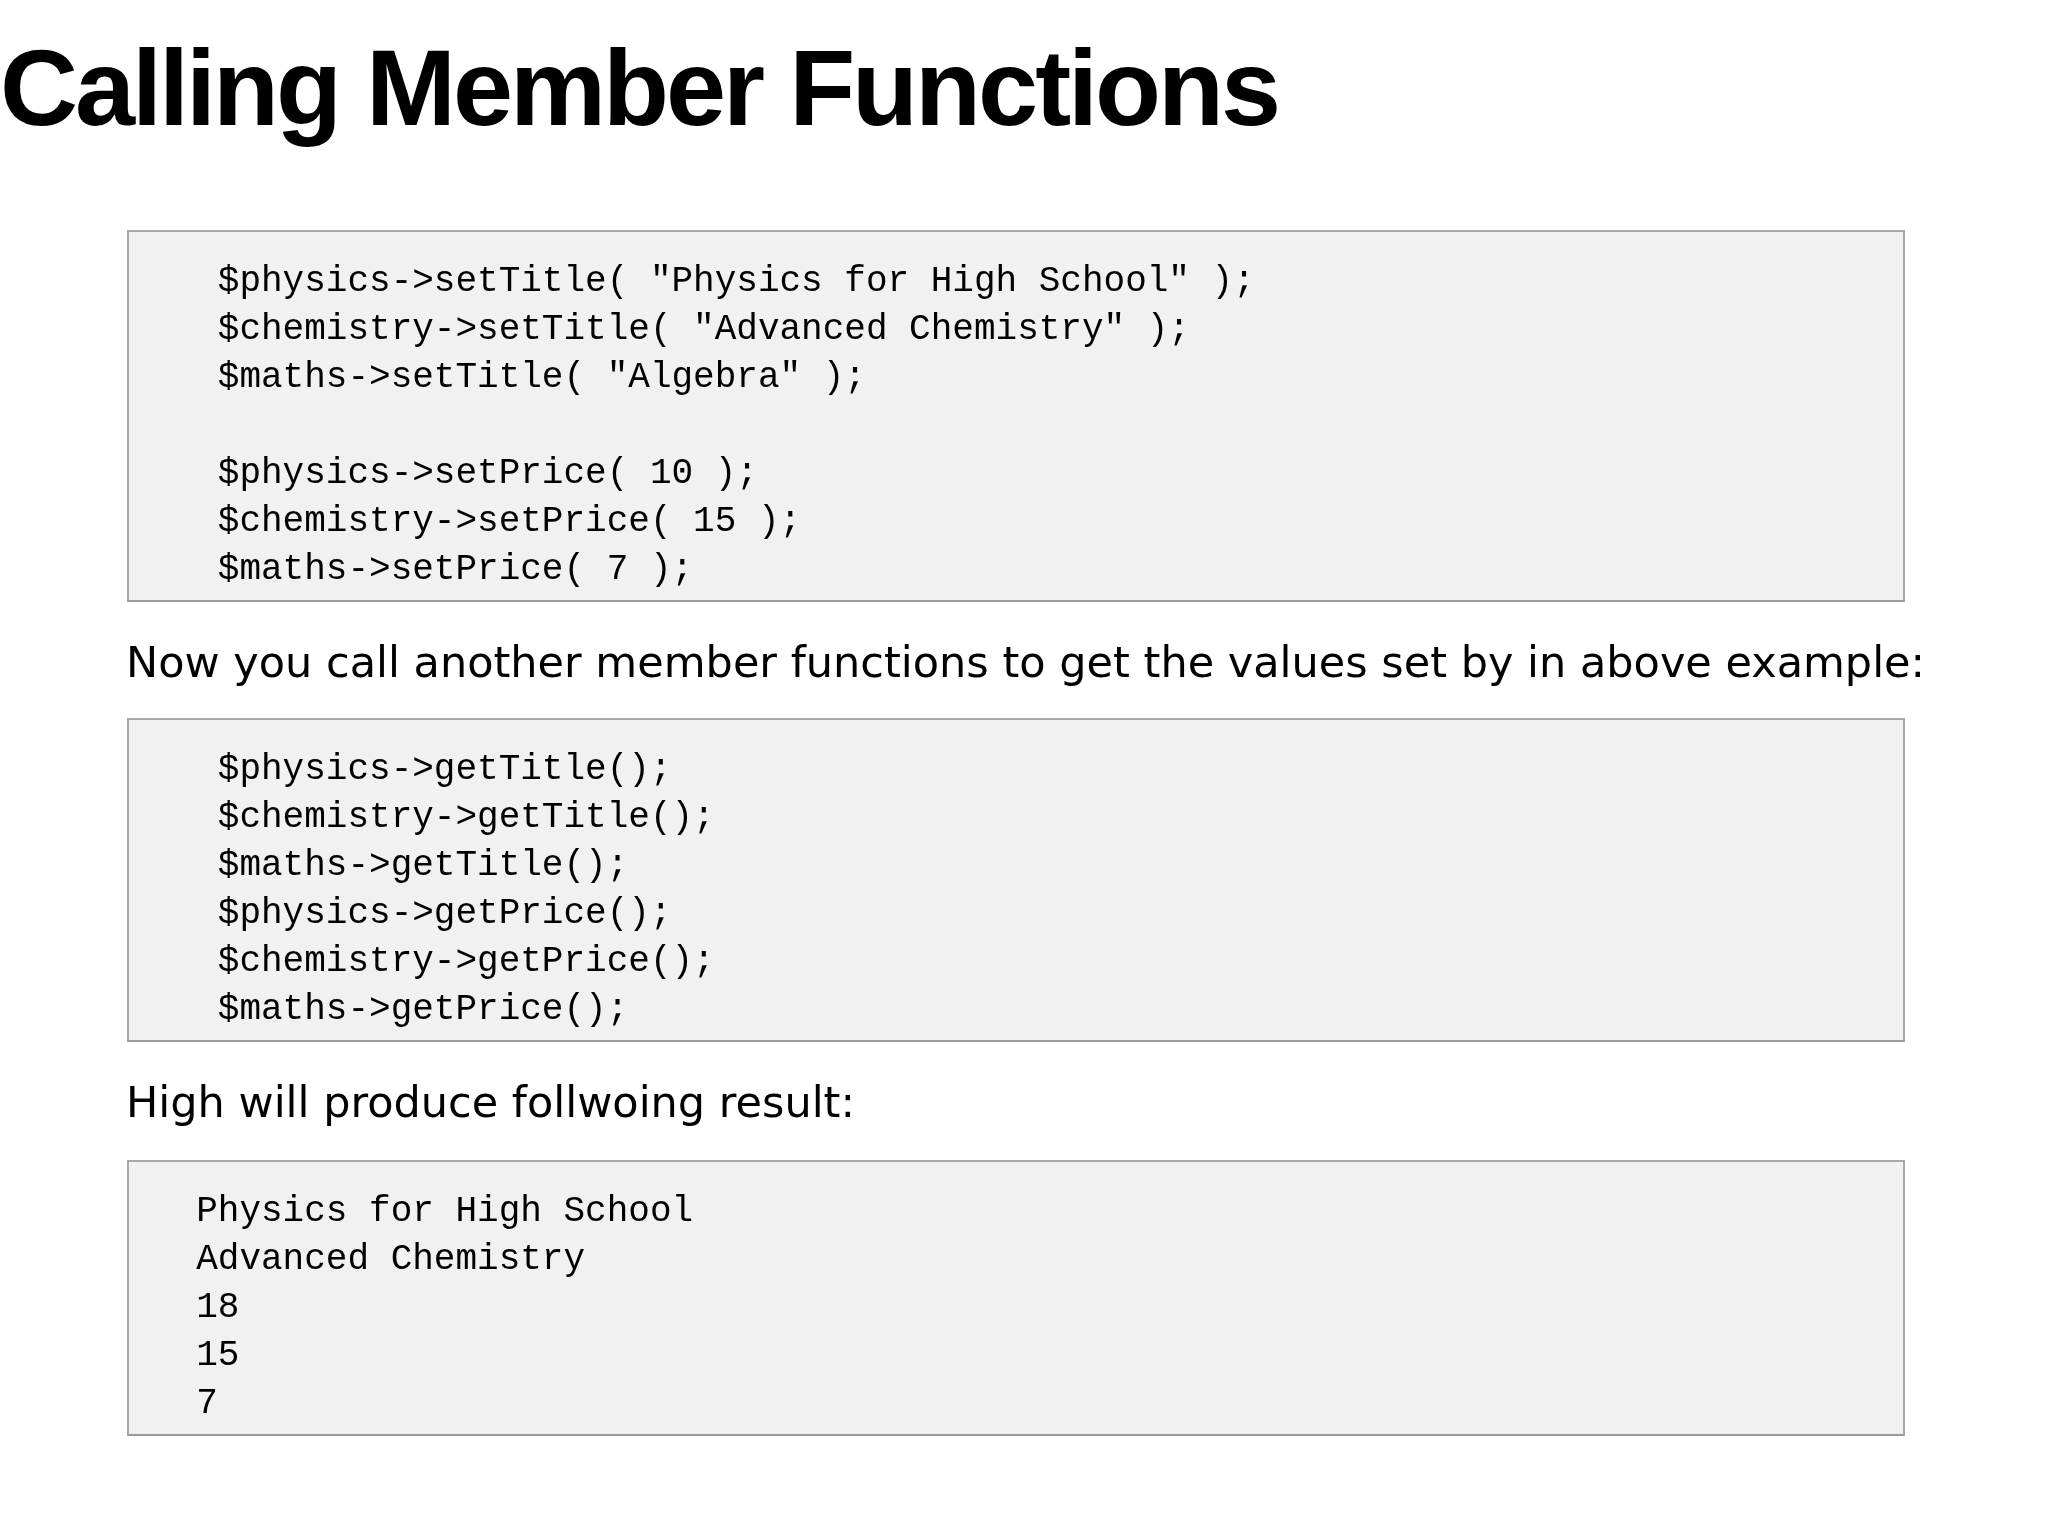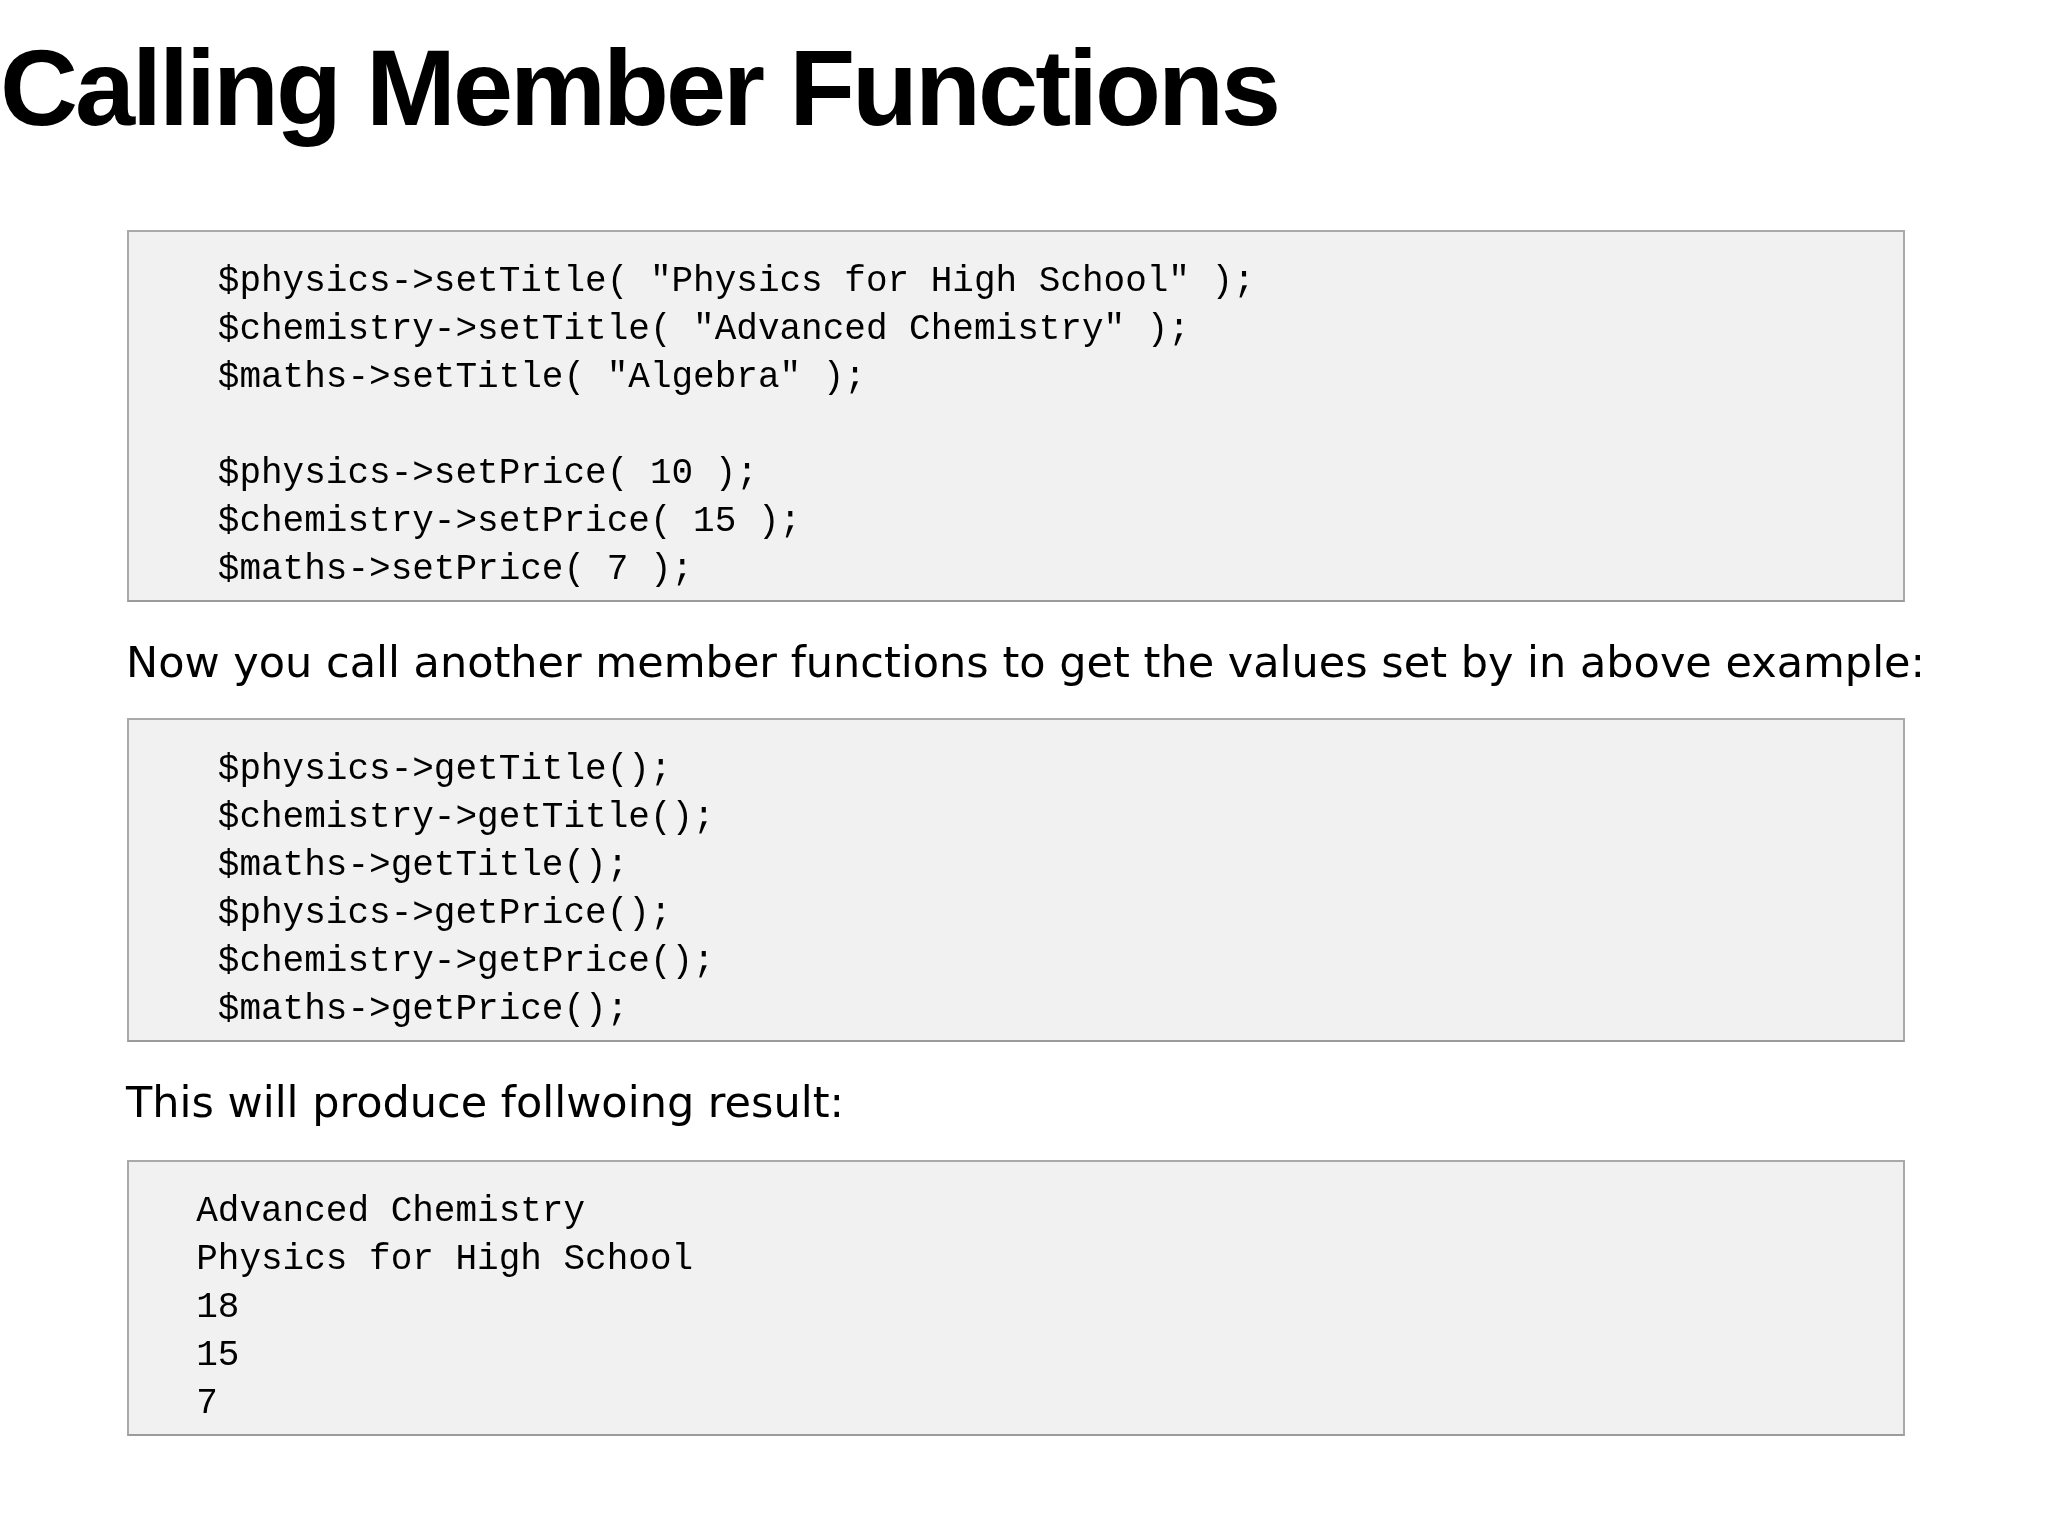--- a/index.html
+++ b/index.html
@@ -82,21 +82,21 @@
 
 <div class="code-block block-2">
   <div class="code-line">   $physics-&gt;getTitle();</div>
   <div class="code-line">   $chemistry-&gt;getTitle();</div>
   <div class="code-line">   $maths-&gt;getTitle();</div>
   <div class="code-line">   $physics-&gt;getPrice();</div>
   <div class="code-line">   $chemistry-&gt;getPrice();</div>
   <div class="code-line">   $maths-&gt;getPrice();</div>
 </div>
 
-<p class="para para-2">This will produce follwoing result:</p>
+<p class="para para-2">High will produce follwoing result:</p>
 
 <div class="code-block block-3">
+  <div class="code-line">  Physics for High School</div>
   <div class="code-line">  Advanced Chemistry</div>
-  <div class="code-line">  Physics for High School</div>
   <div class="code-line">  18</div>
   <div class="code-line">  15</div>
   <div class="code-line">  7</div>
 </div>
 
 </body></html>

